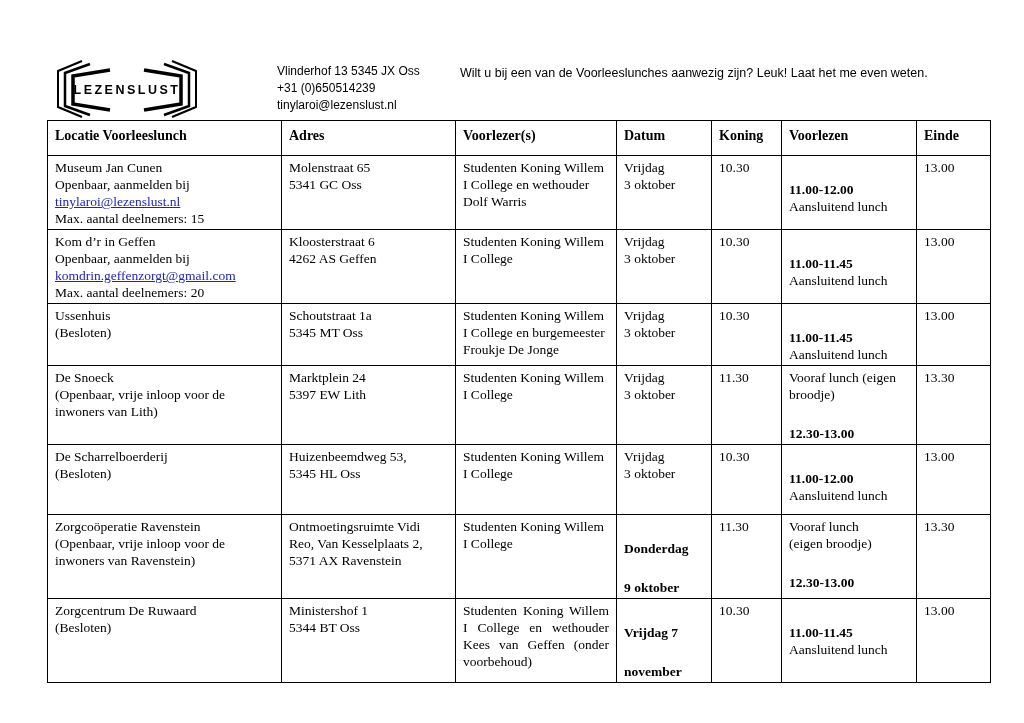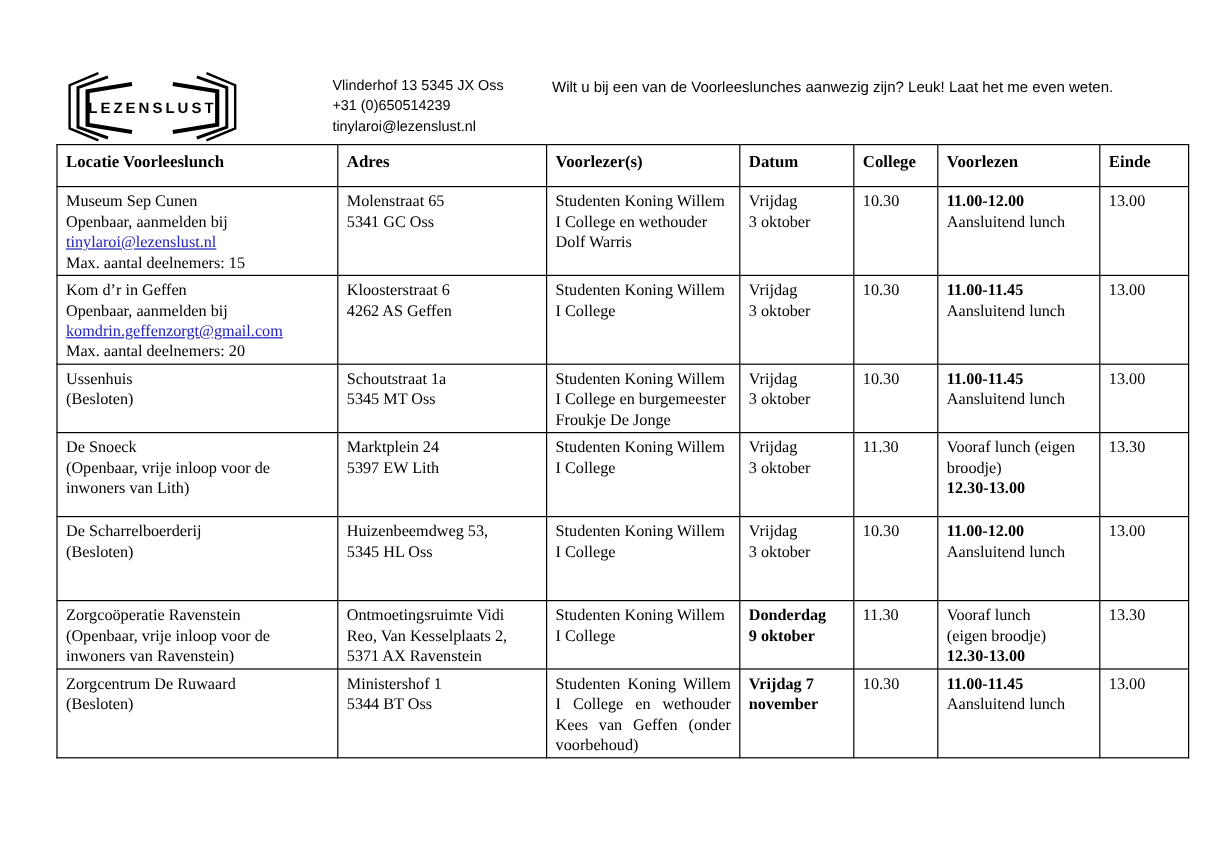--- a/index.html
+++ b/index.html
@@ -27,21 +27,21 @@
   }
   thead th { font-weight:bold; height:35px; padding-top:6px; font-size:14px; }
   tbody tr:nth-child(1){height:73px}
   tbody tr:nth-child(2){height:68px}
   tbody tr:nth-child(3){height:54px}
   tbody tr:nth-child(4){height:70px}
   tbody tr:nth-child(5){height:70px}
   tbody tr:nth-child(6){height:55px}
   tbody tr:nth-child(7){height:72px}
   a { color:var(--link,#2222bb); text-decoration:underline; }
-  .b { font-weight:bold; }
+  .b { font-weight:bold;margin-top:22px; }
   .justify { text-align:justify; }
   svg .stroke { fill:none; stroke:#000; stroke-linejoin:miter; }
 </style>
 </head>
 <body>
 
 <div class="page">
 
   <div class="logo">
     <svg width="150" height="62" viewBox="0 0 150 62">
@@ -76,29 +76,29 @@
         <col style="width:70px">
         <col style="width:135px">
         <col style="width:74px">
     </colgroup>
     <thead>
       <tr>
           <th>Locatie Voorleeslunch</th>
           <th>Adres</th>
           <th>Voorlezer(s)</th>
           <th>Datum</th>
-          <th>College</th>
+          <th>Koning</th>
           <th>Voorlezen</th>
           <th>Einde</th>
         </tr>
     </thead>
     <tbody>
         <tr>
           <td>
-            <div>Museum Sep Cunen</div>
+            <div>Museum Jan Cunen</div>
             <div>Openbaar, aanmelden bij</div>
             <div><a href="#">tinylaroi@lezenslust.nl</a></div>
             <div>Max. aantal deelnemers: 15</div>
           </td>
           <td>
             <div>Molenstraat 65</div>
             <div>5341 GC Oss</div>
           </td>
           <td>
             <div>Studenten Koning Willem</div>

